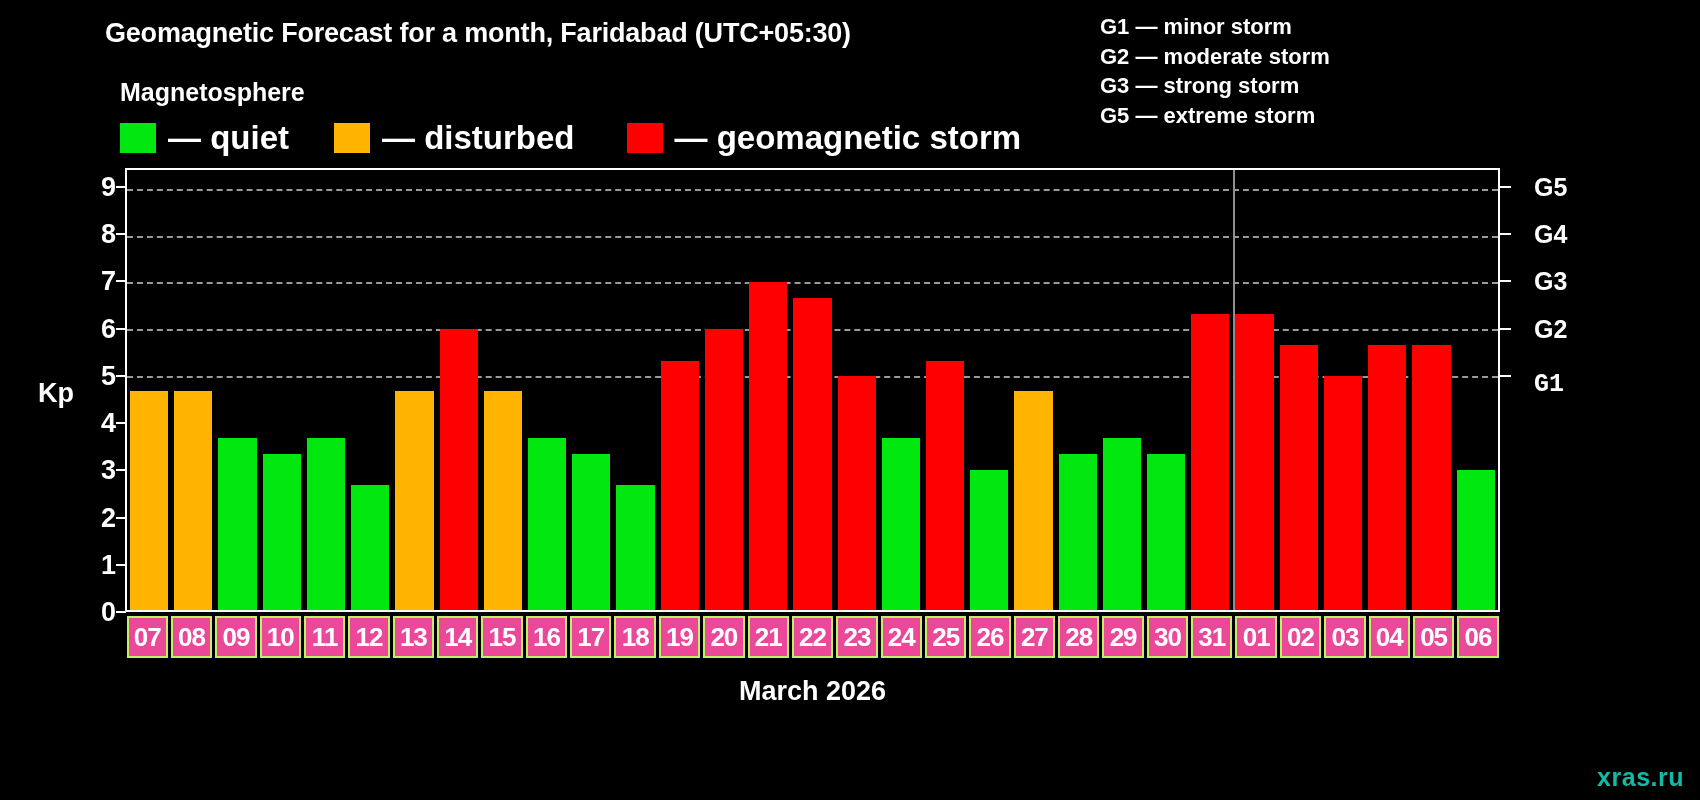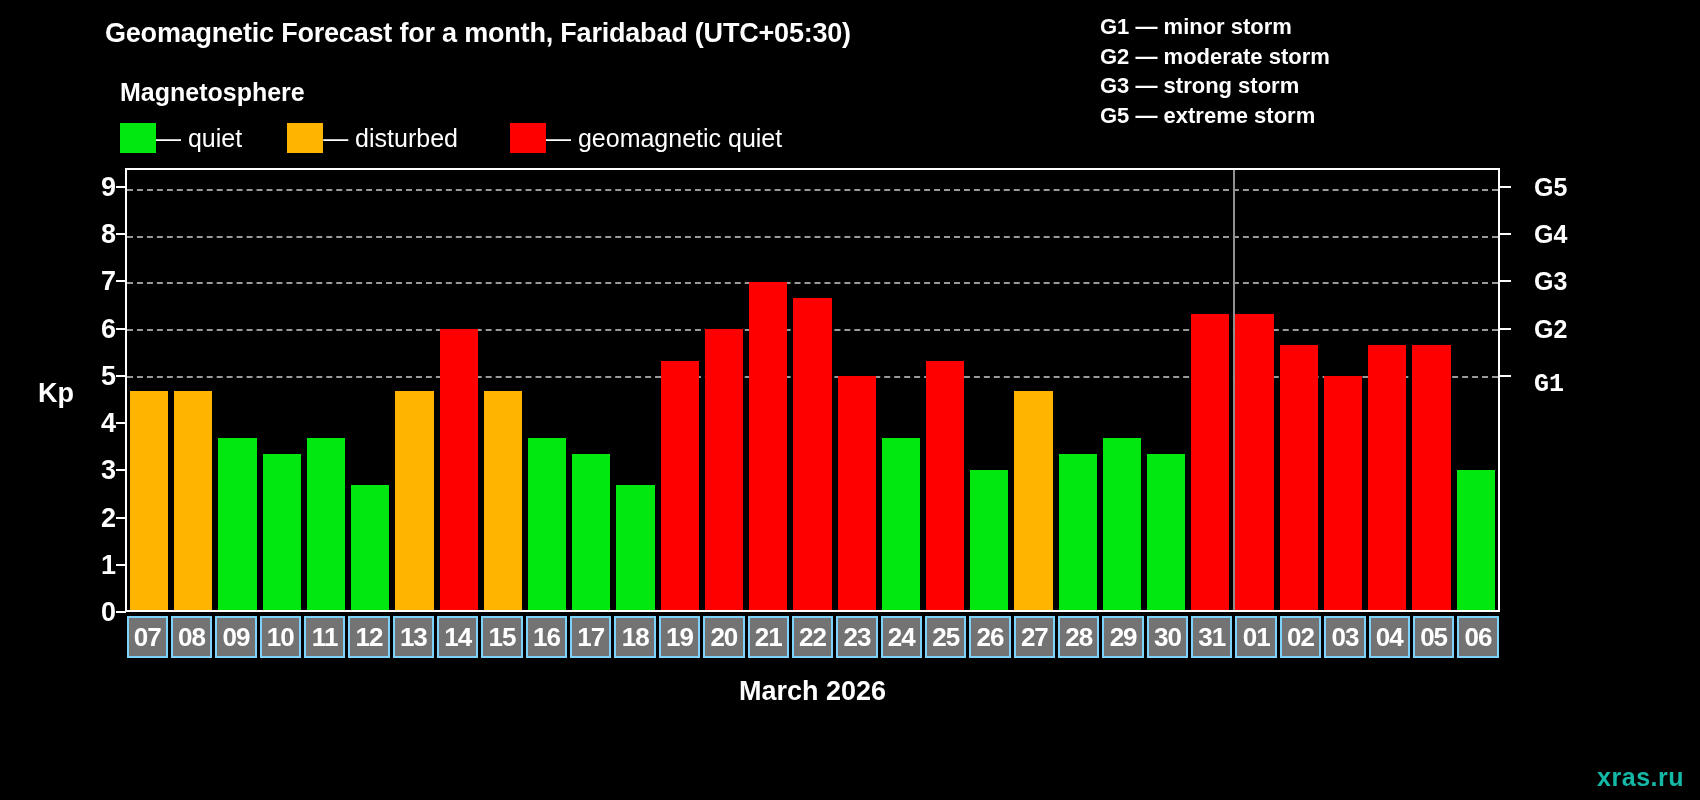--- a/index.html
+++ b/index.html
@@ -19,21 +19,21 @@
     position:absolute;left:120px;top:78px;
     font-size:25px;font-weight:bold;
   }
   .legend-row{
     position:absolute;left:120px;top:122px;
     display:flex;align-items:center;height:32px;
   }
   .legend-item{display:flex;align-items:center;height:32px;}
   .legend-swatch{width:36px;height:30px;display:block;}
   .legend-text{
-    font-size:25px;font-weight:normal;white-space:nowrap;
+    font-size:33px;font-weight:bold;margin-left:12px;white-space:nowrap;
   }
   .legend-gap-1{width:45px;}
   .legend-gap-2{width:52px;}
 
   
   .gscale{
     position:absolute;left:1100px;top:12px;
     font-size:22px;font-weight:bold;line-height:29.5px;
   }
   .gscale div{white-space:nowrap;}
@@ -88,23 +88,23 @@
     border-top:2px solid #ffffff;transform:translateY(-1px);
   }
 
   
   .dates{
     position:absolute;left:125px;top:616px;
     width:1375px;height:42px;display:flex;
   }
   .date-cell{
     flex:1 1 0;margin:0 1.5px;
-    border:2px solid #7dd3fc;box-sizing:border-box;
+    border:2px solid #bef264;box-sizing:border-box;
     display:flex;align-items:center;justify-content:center;
-    font-size:26px;font-weight:bold;background:#737373;
+    font-size:26px;font-weight:bold;background:#ec4899;
     letter-spacing:-1px;
   }
   .month-label-wrap{position:absolute;left:125px;width:1375px;top:676px;text-align:center;}
   .watermark{
     position:absolute;right:16px;bottom:8px;
     font-size:25px;font-weight:bold;color:#14b8a6;letter-spacing:.5px;
   }
 </style>
 </head>
 <body>
@@ -120,21 +120,21 @@
       <span class="legend-text">— quiet</span>
     </div>
     <span class="legend-gap-1"></span>
     <div class="legend-item">
       <span class="legend-swatch" style="background: rgb(255, 180, 0);"></span>
       <span class="legend-text">— disturbed</span>
     </div>
     <span class="legend-gap-2"></span>
     <div class="legend-item">
       <span class="legend-swatch" style="background: rgb(254, 0, 0);"></span>
-      <span class="legend-text">— geomagnetic quiet</span>
+      <span class="legend-text">— geomagnetic storm</span>
     </div>
   </div>
 
   <div class="gscale">
     <div>G1 — minor storm</div>
     <div>G2 — moderate storm</div>
     <div>G3 — strong storm</div>
     <div>G5 — extreme storm</div>
   </div>
 

